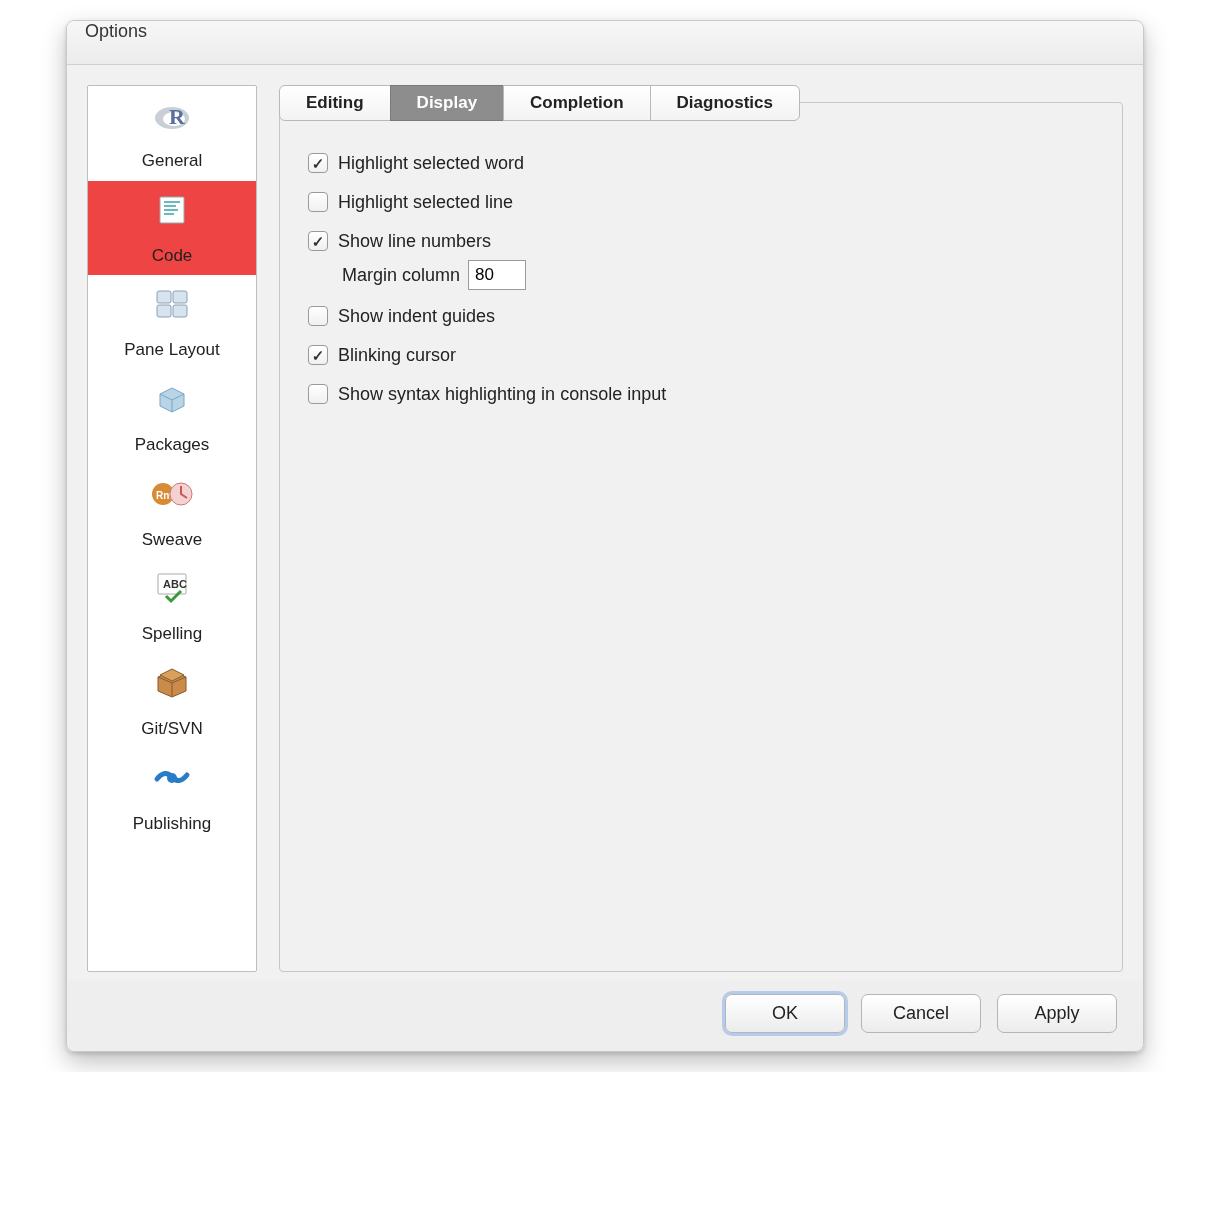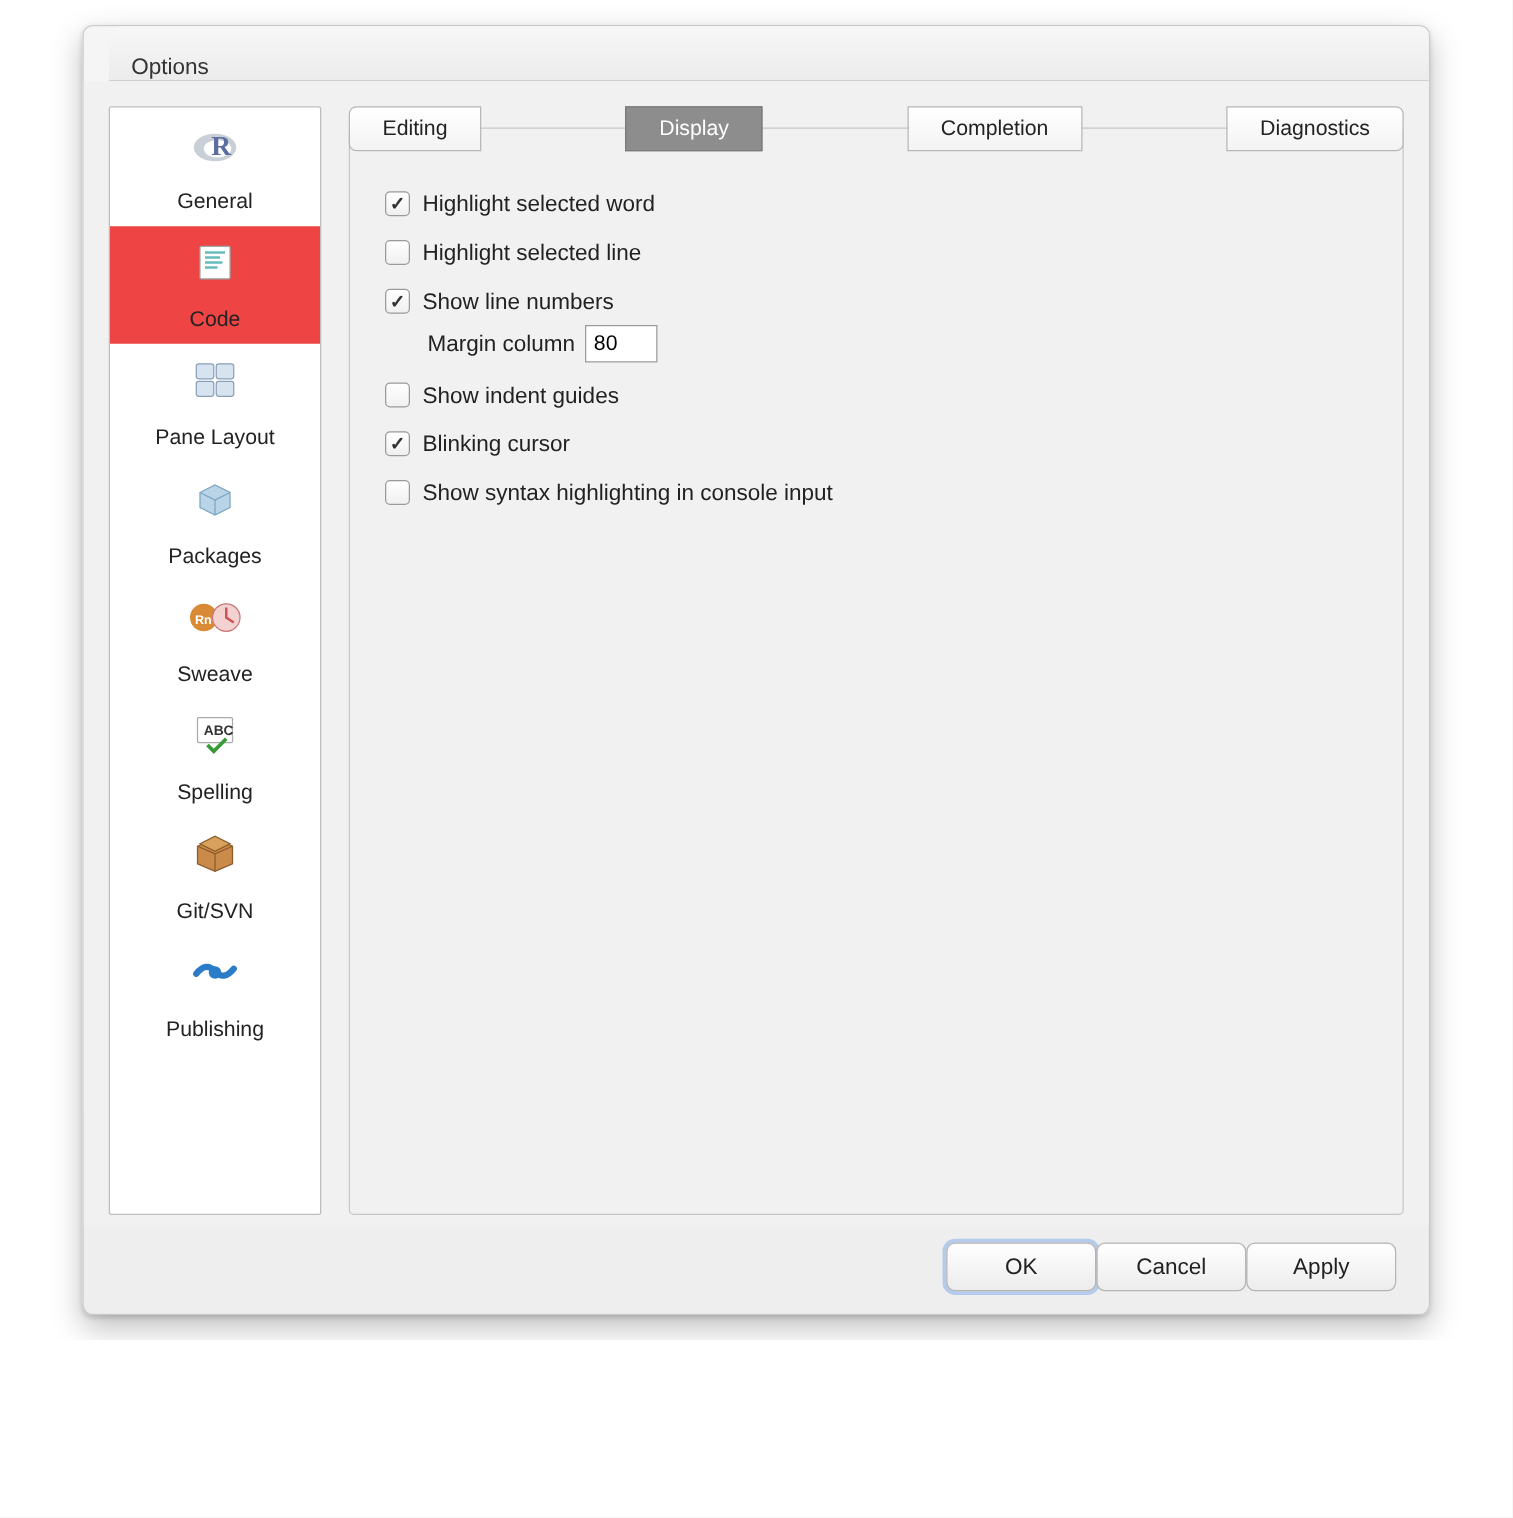--- a/index.html
+++ b/index.html
@@ -16,28 +16,27 @@
     margin: 0 auto;
     background: linear-gradient(#f5f5f5,#eeeeee);
     border: 1px solid #c9c9c9;
     border-radius: 8px;
     box-shadow: 0 10px 25px rgba(0,0,0,0.25), 0 2px 4px rgba(0,0,0,0.15);
     padding-bottom: 18px;
   }
   .titlebar {
     height: 44px;
     display: flex;
-    align-items: flex-end;
+    align-items: flex-start;
     padding: 0 18px;
     font-size: 18px;
     color: #333;
     border-bottom: 1px solid #d0d0d0;
     border-radius: 8px 8px 0 0;
     background: linear-gradient(#f7f7f7,#ececec);
-    margin-left: 20px;
   }
   .body {
     display: flex;
     padding: 20px 20px 8px 20px;
     gap: 22px;
     background: #f1f1f1;
   }
   .sidebar {
     width: 170px;
     background: #ffffff;
@@ -60,23 +59,24 @@
     display:flex; align-items:center; justify-content:center;
     margin-bottom:2px;
   }
   .side-item .lbl { line-height:1.1;margin-top:16px; }
   .main {
     flex: 1;
     position: relative;
   }
   .tabbar {
     display: flex;
-    justify-content: space-between;
+    justify-content: flex-start;
     position: relative;
     z-index: 2;
+    font-weight: bold;
   }
   .tab {
     border: 1px solid #b8b8b8;
     background: linear-gradient(#ffffff,#f3f3f3);
     padding: 7px 26px;
     font-size: 17px;
     color: #222;
     cursor: pointer;
     margin-left:-1px;
   }
@@ -127,20 +127,21 @@
     width:58px; height:30px;
     border:1px solid #9a9a9a;
     background:#fff;
     font-size:17px;
     padding:2px 6px;
     margin-left:8px;
   }
   .footer {
     display:flex;
     justify-content:flex-end;
+    gap:16px;
     padding: 14px 26px 0 26px;
   }
   .btn {
     min-width:120px;
     padding:8px 22px;
     font-size:18px;
     border:1px solid #b5b5b5;
     border-radius:7px;
     background: linear-gradient(#ffffff,#ececec);
     cursor:pointer;

